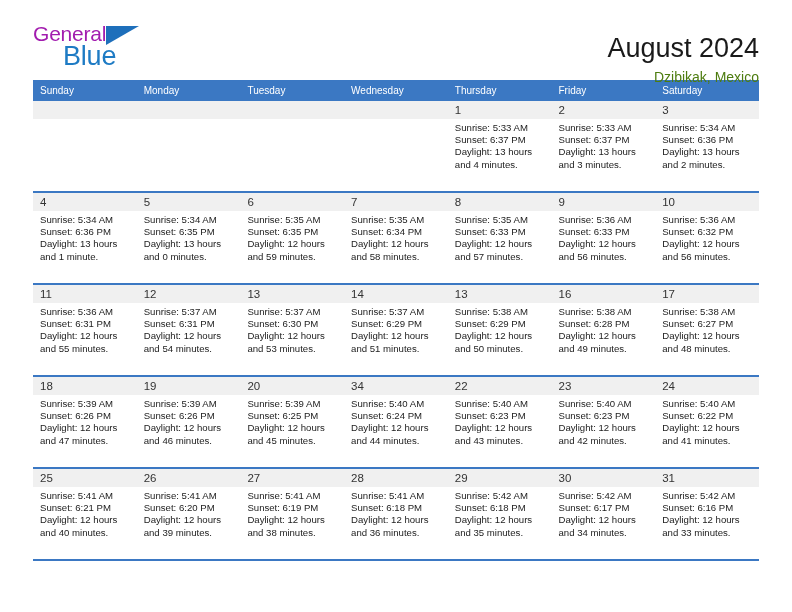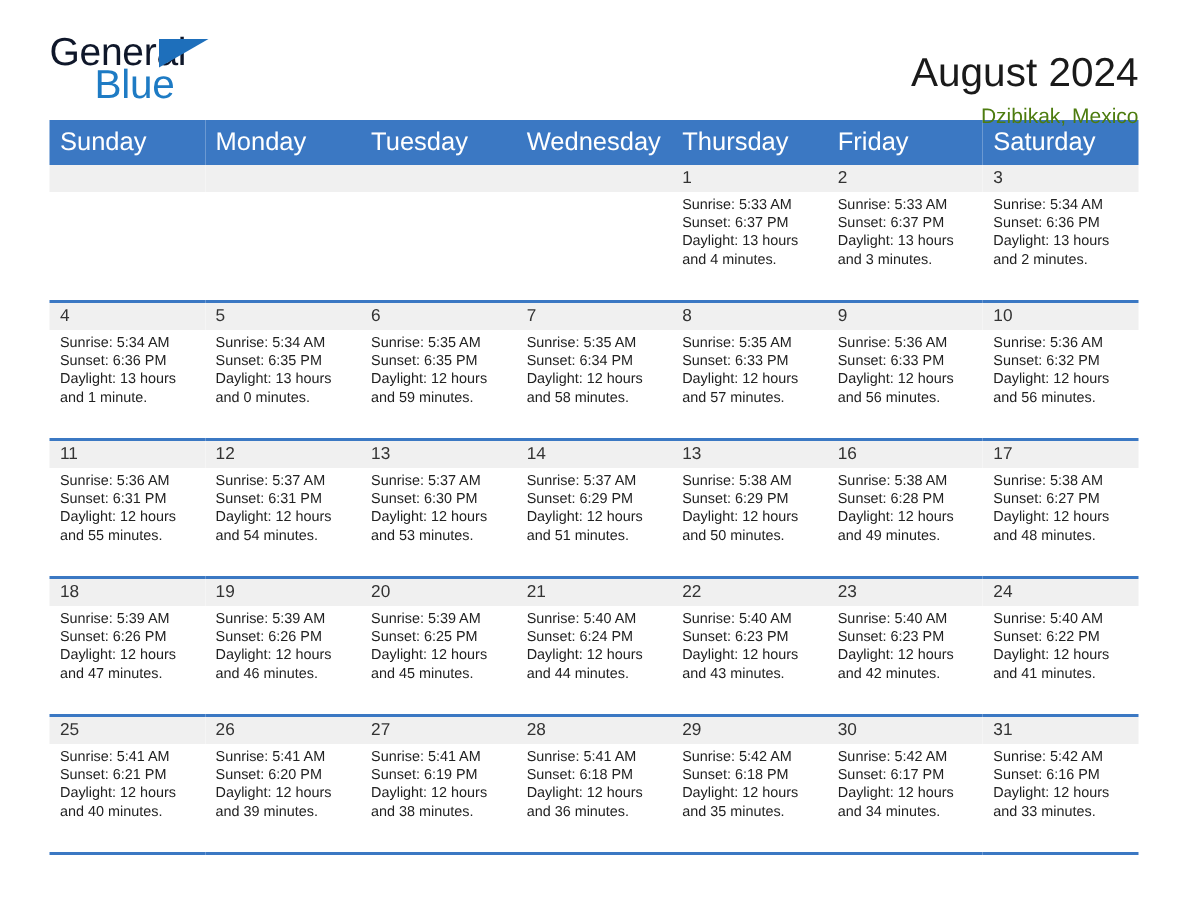--- a/index.html
+++ b/index.html
@@ -34,23 +34,23 @@
   .logo {
     position: relative;
     width: 115px;
     height: 50px;
     flex: 0 0 auto;
   }
   .logo-general {
     position: absolute;
     left: 0;
     top: 0;
-    font-size: 26px;
+    font-size: 21px;
     letter-spacing: -0.2px;
-    color: #0f172a;
+    color: #a21caf;
     line-height: 24px;
   }
   .logo-tri {
     position: absolute;
     left: 73px;
     top: 4px;
     width: 0;
     height: 0;
     border-left: 33px solid #1e6fbb;
     border-bottom: 19px solid transparent;
@@ -88,21 +88,21 @@
   .calendar {
     width: 726px;
     border-collapse: collapse;
     table-layout: fixed;
     margin-top: 8px;
   }
   .calendar th {
     background: #3b78c3;
     color: #ffffff;
     font-weight: normal;
-    font-size: 17px;
+    font-size: 10px;
     text-align: left;
     padding: 5px 0 5px 7px;
     height: 20px;
     box-sizing: border-box;
   }
   .calendar td {
     width: 103.7px;
     height: 90px;
     vertical-align: top;
     padding: 0;
@@ -357,21 +357,21 @@
           </td>
           <td>
             <div class="daynum">20</div>
             <div class="cell-body">
               <div>Sunrise: 5:39 AM</div>
               <div>Sunset: 6:25 PM</div>
               <div class="wrap">Daylight: 12 hours and 45 minutes.</div>
             </div>
           </td>
           <td>
-            <div class="daynum">21</div>
+            <div class="daynum">34</div>
             <div class="cell-body">
               <div>Sunrise: 5:40 AM</div>
               <div>Sunset: 6:24 PM</div>
               <div class="wrap">Daylight: 12 hours and 44 minutes.</div>
             </div>
           </td>
           <td>
             <div class="daynum">22</div>
             <div class="cell-body">
               <div>Sunrise: 5:40 AM</div>

